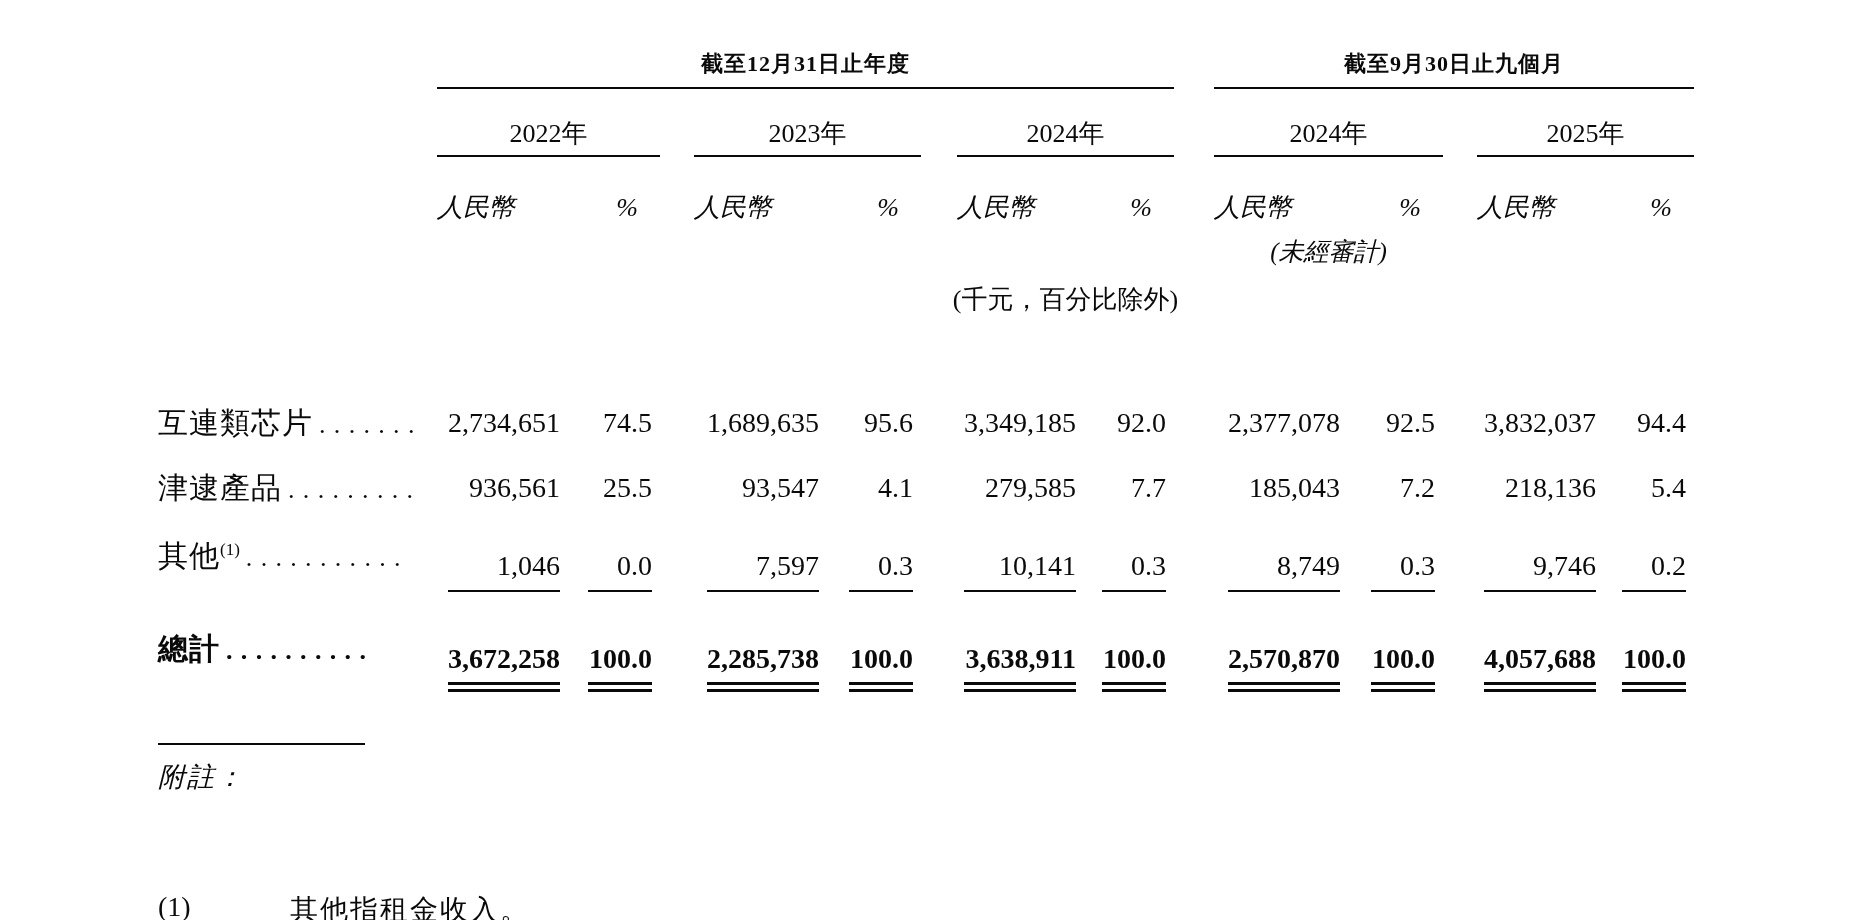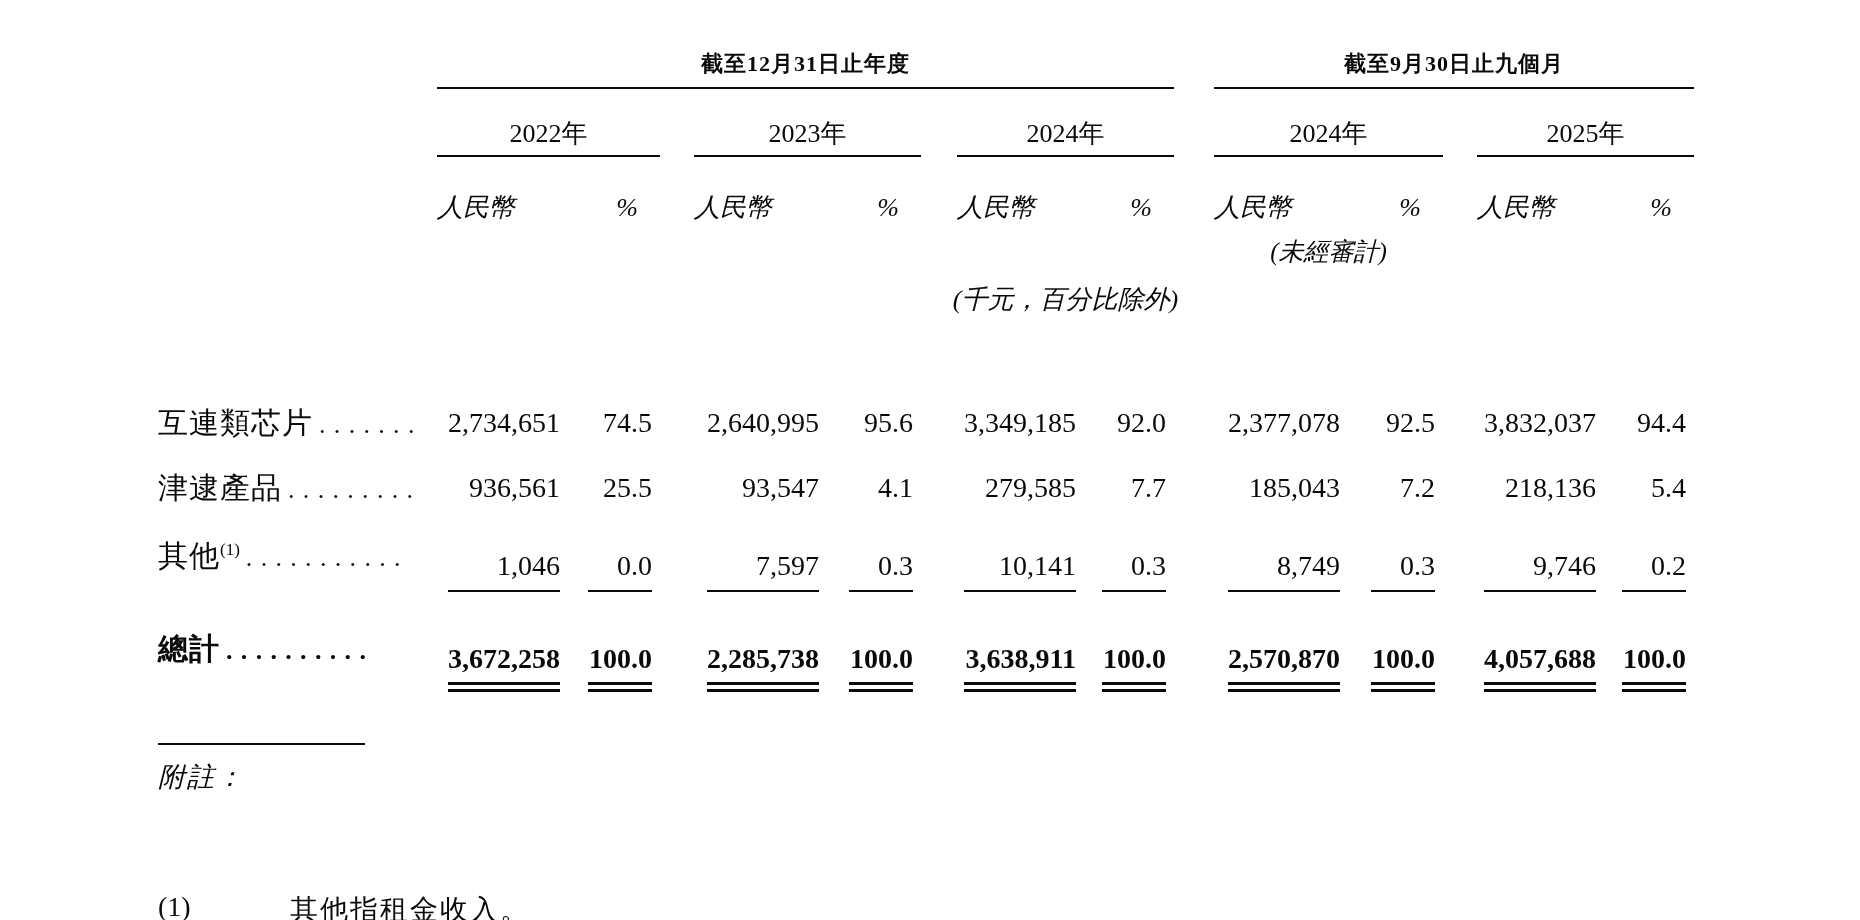--- a/index.html
+++ b/index.html
@@ -28,21 +28,21 @@
   tr.tr-year td.yr{height:58px;vertical-align:bottom;padding-bottom:8px;
       text-align:center;font-weight:normal;font-size:26px;
       border-bottom:2px solid #0a0a0a;}
   tr.tr-colhead td{height:64px;vertical-align:bottom;padding-bottom:8px;
       font-style:italic;font-size:26px;}
   td.rh{}
   td.ph{text-align:right;padding-right:22px;}
   tr.tr-unaudited td.unaud{height:45px;text-align:center;
       font-style:italic;font-size:25px;}
   tr.tr-unit td.unit{height:52px;text-align:center;
-      font-style:italic;font-size:26px;}
+      font-size:26px;}
   tr.tr-spacer td{height:64px;}
 
   
   tr.tr-data td{height:65px;}
   td.lbl{font-size:30px;letter-spacing:1px;}
   td.n{text-align:right;}
   td.p{text-align:right;padding-right:8px;}
   span.dots{font-size:26px;letter-spacing:0.32em;margin-left:6px;}
   sup.fnref{font-size:17px;line-height:0;vertical-align:super;letter-spacing:0;}
 
@@ -144,21 +144,21 @@
 
     <tr class="tr-spacer">
       <td colspan="15"></td>
     </tr>
 
     <tr class="tr-data">
       <td class="lbl"><span>互連類芯片</span><span class="dots">.......</span></td>
       <td class="n">2,734,651</td>
       <td class="p">74.5</td>
       <td></td>
-      <td class="n">2,640,995</td>
+      <td class="n">1,689,635</td>
       <td class="p">95.6</td>
       <td></td>
       <td class="n">3,349,185</td>
       <td class="p">92.0</td>
       <td></td>
       <td class="n">2,377,078</td>
       <td class="p">92.5</td>
       <td></td>
       <td class="n">3,832,037</td>
       <td class="p">94.4</td>

